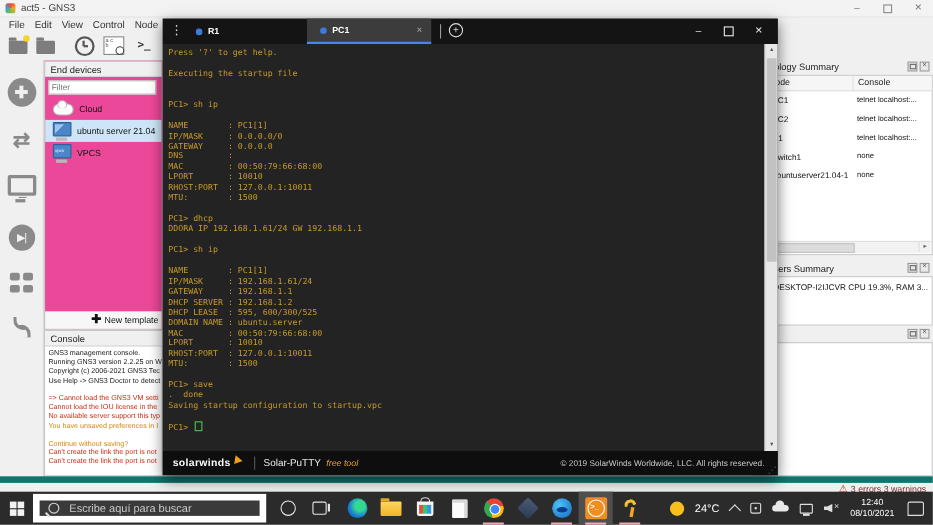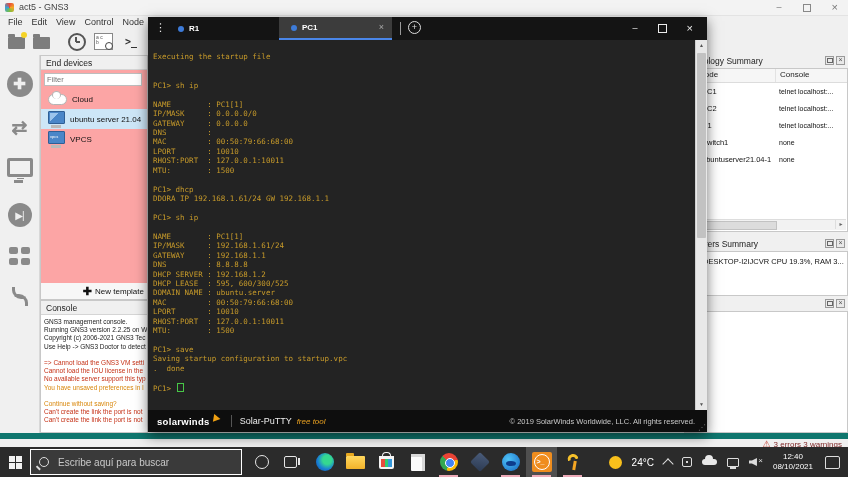--- a/index.html
+++ b/index.html
@@ -44,21 +44,21 @@
   .nvi-end-devices::after{content:'';position:absolute;left:4px;bottom:-9px;width:9px;height:3px;background:#8a8a8a;box-shadow:2px -3px 0 -1px #8a8a8a;}
   .nvi-run{width:24px;height:24px;border-radius:50%;background:#8a8a8a;color:#f0f0f0;font-size:10px;}
   .nvi-run::before{content:'▶|';letter-spacing:-1px;}
   .nvi-all-devices{width:24px;height:20px;}
   .nvi-all-devices::before{content:'';position:absolute;left:1px;top:1px;width:9px;height:7px;background:#8a8a8a;border-radius:2px;
     box-shadow:12px 0 0 #8a8a8a,0 11px 0 #8a8a8a,12px 11px 0 #8a8a8a;}
   .nvi-add-link{width:18px;height:24px;}
   .nvi-add-link::before{content:'';position:absolute;left:1px;top:2px;width:8px;height:9px;border-left:3px solid #8a8a8a;border-bottom:3px solid #8a8a8a;border-radius:0 0 0 9px;}
   .nvi-add-link::after{content:'';position:absolute;right:1px;top:9px;width:8px;height:9px;border-right:3px solid #8a8a8a;border-top:3px solid #8a8a8a;border-radius:0 9px 0 0;}
 
-  .g-devpanel{position:absolute;left:40px;top:55px;width:108px;height:245px;background:#fca5a5;border:1px solid #c8c8c8;box-sizing:border-box;}
+  .g-devpanel{position:absolute;left:40px;top:55px;width:108px;height:245px;background:#ec4899;border:1px solid #c8c8c8;box-sizing:border-box;}
   .panel-hdr{height:14px;background:#f0f0f0;border-bottom:1px solid #d5d5d5;font-size:8.5px;color:#222;padding:2px 0 0 5px;box-sizing:border-box;}
   .filter-input{position:absolute;left:3px;top:17px;width:98px;height:13px;border:1px solid #bdbdbd;font-size:7.5px;padding:0 2px;box-sizing:border-box;font-family:"Liberation Sans",sans-serif;}
   .dev-list{position:absolute;left:0;top:33px;right:0;bottom:17px;overflow:hidden;}
   .dev-item{height:20px;display:flex;align-items:center;gap:5px;padding-left:7px;font-size:8px;color:#111;}
   .dev-item.selected{background:#cde6f7;}
   .di{position:relative;display:block;flex:0 0 auto;}
   .di-cloud{width:17px;height:9px;border:1.5px solid #b5b5b5;border-radius:7px;background:#fff;}
   .di-cloud::before{content:'';position:absolute;left:3px;top:-4px;width:7px;height:7px;border-radius:50%;border:1.5px solid #b5b5b5;border-bottom:none;background:#fff;}
   .di-ubuntu-monitor,.di-vpcs-monitor{width:15px;height:11px;background:#4a86c8;border:1px solid #2f5f96;border-radius:1px;margin-bottom:4px;}
   .di-ubuntu-monitor::before{content:'';position:absolute;inset:1px;background:linear-gradient(135deg,#9cc4ec 0 40%,#4a86c8 40%);}
@@ -148,21 +148,21 @@
   .f-tag{color:#e8a020;font-size:8px;font-style:italic;margin-left:5px;}
   .f-copy{margin-left:auto;margin-right:12px;color:#c9c9c9;font-size:7.5px;}
   .f-grip{position:absolute;right:1px;bottom:0;color:#777;font-size:8px;line-height:8px;}
   .f-grip::before{content:'⋰';}
 
   
   .taskbar{position:absolute;left:0;top:447px;width:848px;height:30px;background:#2b2b2b;z-index:10;display:flex;align-items:center;}
   .tb-start{width:30px;height:30px;display:flex;align-items:center;justify-content:center;}
   .win-logo{display:grid;grid-template-columns:6px 6px;grid-template-rows:6px 6px;gap:1px;}
   .win-logo span{background:#f2f2f2;}
-  .tb-search{width:212px;height:26px;background:#3a3a3a;border:1px solid #ffffff;box-sizing:border-box;display:flex;align-items:center;gap:7px;padding-left:8px;}
+  .tb-search{width:212px;height:26px;background:#3a3a3a;border:6px solid #ffffff;box-sizing:border-box;display:flex;align-items:center;gap:7px;padding-left:8px;}
   .search-glyph{width:8px;height:8px;border:1.5px solid #ddd;border-radius:50%;position:relative;flex:0 0 auto;}
   .search-glyph::after{content:'';position:absolute;left:-4px;bottom:-2px;width:5px;height:1.5px;background:#ddd;transform:rotate(45deg);}
   .tb-search input{background:transparent;border:none;outline:none;color:#ddd;font-size:10px;width:170px;font-family:"Liberation Sans",sans-serif;}
   .tb-search input::placeholder{color:#c9c9c9;}
   .tb-cortana{margin-left:13px;width:14px;height:14px;border:1.5px solid #e6e6e6;border-radius:50%;box-sizing:border-box;}
   .tb-taskview{margin-left:15px;width:13px;height:12px;border:1.5px solid #e6e6e6;border-radius:2px;position:relative;box-sizing:border-box;}
   .tb-taskview::after{content:'';position:absolute;right:-4px;top:1px;width:2px;height:7px;background:#e6e6e6;}
   .tb-apps{display:flex;margin-left:12px;height:30px;}
   .tb-app{width:31px;height:30px;position:relative;display:flex;align-items:center;justify-content:center;}
   .tb-app.active{background:#4f4f4f;}
@@ -419,20 +419,21 @@
       <span class="p-ctrls">
         <span class="pc pc-min"></span>
         <span class="pc pc-max"></span>
         <span class="pc pc-close"></span>
       </span>
     </div>
 
     <div class="p-terminal">
       <div class="t-lines">
 
+      <div class="tline">Press '?' to get help.</div>
           <div class="tline"></div>
           <div class="tline">Executing the startup file</div>
           <div class="tline"></div>
           <div class="tline"></div>
           <div class="tline">PC1&gt; sh ip</div>
           <div class="tline"></div>
           <div class="tline">NAME        : PC1[1]</div>
           <div class="tline">IP/MASK     : 0.0.0.0/0</div>
           <div class="tline">GATEWAY     : 0.0.0.0</div>
           <div class="tline">DNS         :</div>
@@ -442,32 +443,31 @@
           <div class="tline">MTU:        : 1500</div>
           <div class="tline"></div>
           <div class="tline">PC1&gt; dhcp</div>
           <div class="tline">DDORA IP 192.168.1.61/24 GW 192.168.1.1</div>
           <div class="tline"></div>
           <div class="tline">PC1&gt; sh ip</div>
           <div class="tline"></div>
           <div class="tline">NAME        : PC1[1]</div>
           <div class="tline">IP/MASK     : 192.168.1.61/24</div>
           <div class="tline">GATEWAY     : 192.168.1.1</div>
-          <div class="tline">DNS         : 8.8.8.8</div>
           <div class="tline">DHCP SERVER : 192.168.1.2</div>
           <div class="tline">DHCP LEASE  : 595, 600/300/525</div>
           <div class="tline">DOMAIN NAME : ubuntu.server</div>
           <div class="tline">MAC         : 00:50:79:66:68:00</div>
           <div class="tline">LPORT       : 10010</div>
           <div class="tline">RHOST:PORT  : 127.0.0.1:10011</div>
           <div class="tline">MTU:        : 1500</div>
           <div class="tline"></div>
           <div class="tline">PC1&gt; save</div>
+          <div class="tline">.  done</div>
           <div class="tline">Saving startup configuration to startup.vpc</div>
-          <div class="tline">.  done</div>
           <div class="tline"></div>
           <div class="tline">PC1&gt; <span class="cursor"></span></div>
         </div>
       <div class="t-scroll">
         <span class="t-up"></span>
         <span class="t-thumb"></span>
         <span class="t-down"></span>
       </div>
     </div>
 

